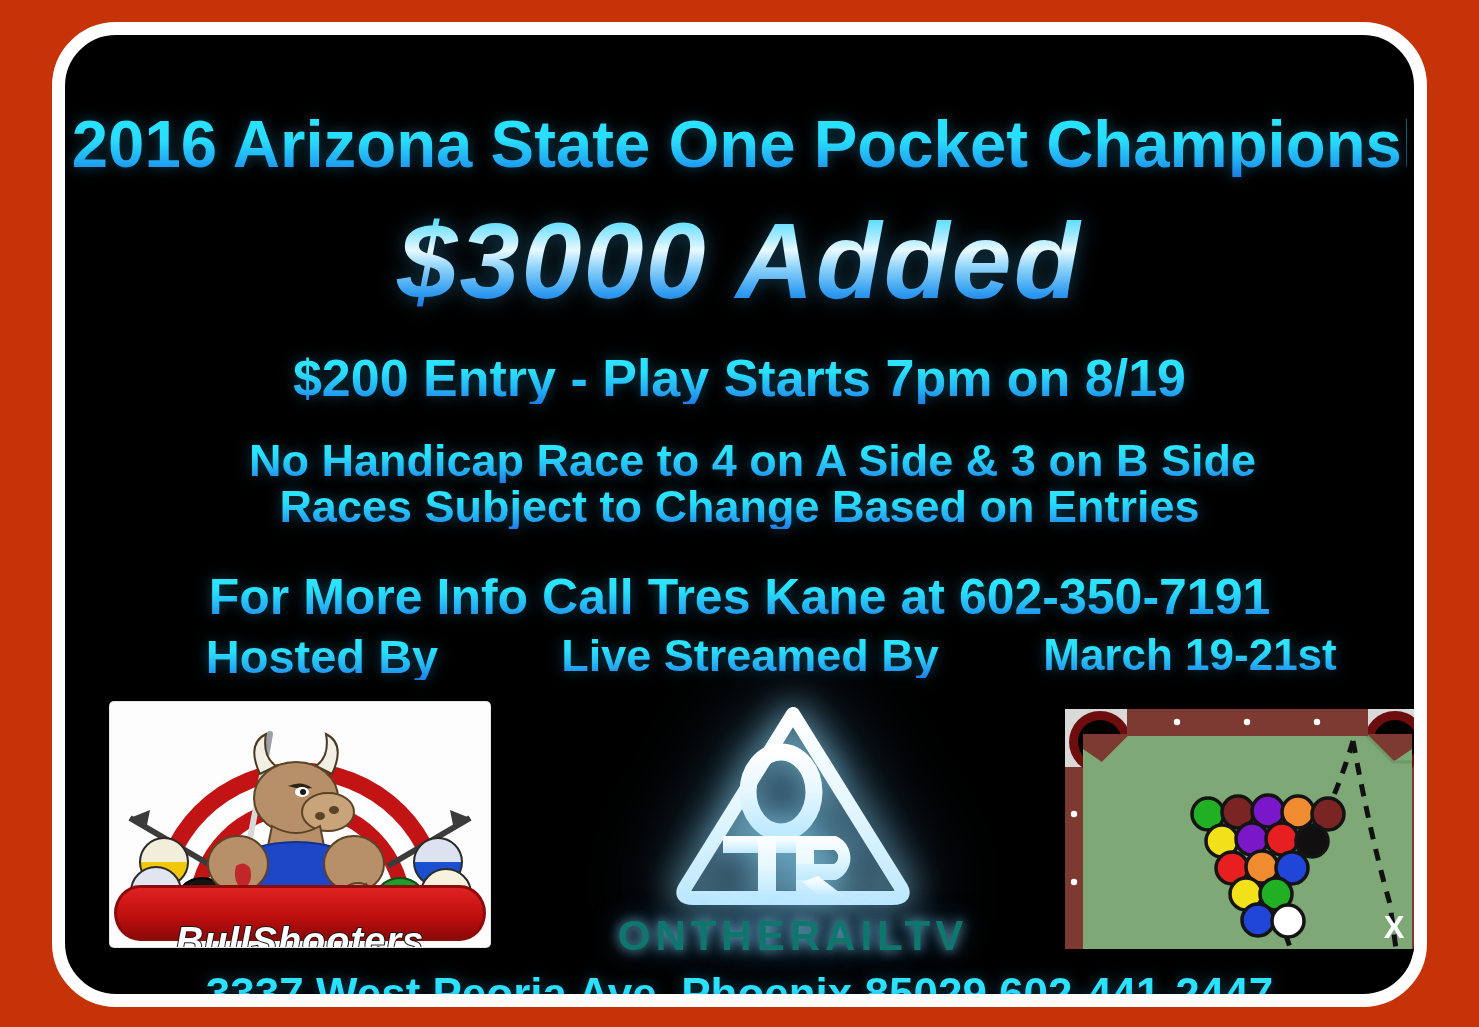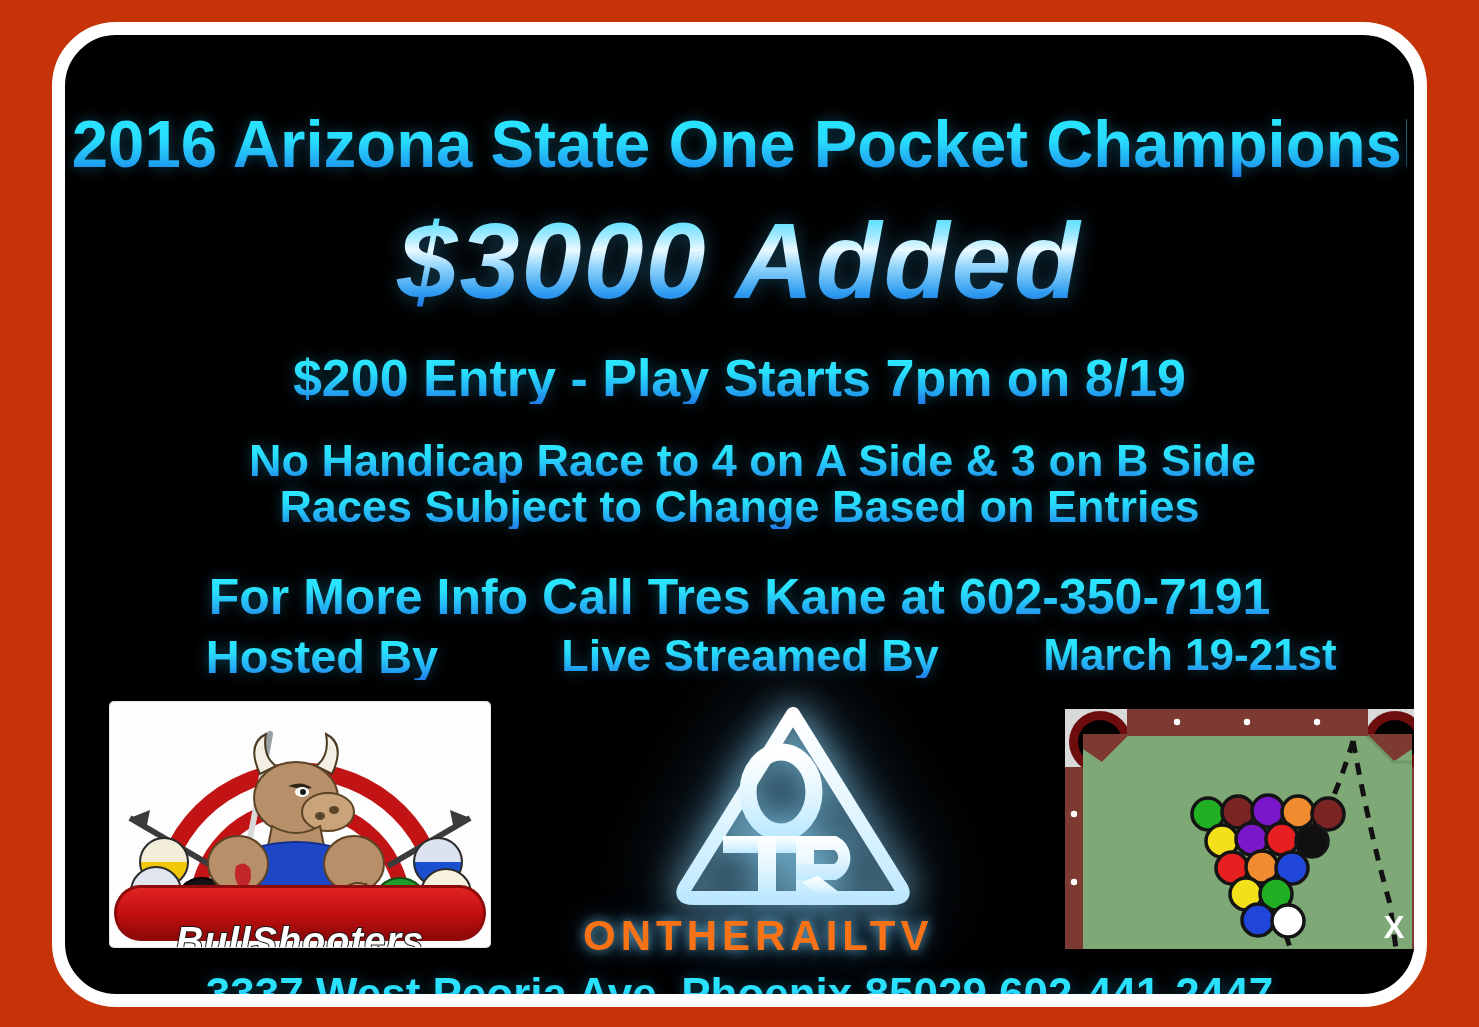--- a/index.html
+++ b/index.html
@@ -112,24 +112,24 @@
     margin-top:28px;
   }
 
   
   #otr{
     position:absolute;left:518px;top:0px;width:420px;height:270px;
   }
   #otr .tri{position:absolute;left:50%;top:2px;transform:translateX(-50%);
     filter:drop-shadow(0 0 18px rgba(150,225,255,.85)) drop-shadow(0 0 42px rgba(90,190,255,.45));}
   #otr .wordmark{
-    position:absolute;left:0;right:0;top:214px;
+    position:absolute;left:0;right:0;top:214px;text-align:center;
     font-family:"Liberation Sans",sans-serif;
     font-weight:bold;font-size:42px;letter-spacing:5px;
-    color:#f97316;
+    color:#0f766e;
     text-shadow:0 0 12px rgba(140,220,255,.75),0 0 28px rgba(80,180,255,.5);
     white-space:nowrap;
   }
 
   
   #table{
     position:absolute;left:995px;top:6px;width:375px;height:250px;
     background:#000;overflow:hidden;
   }
 

